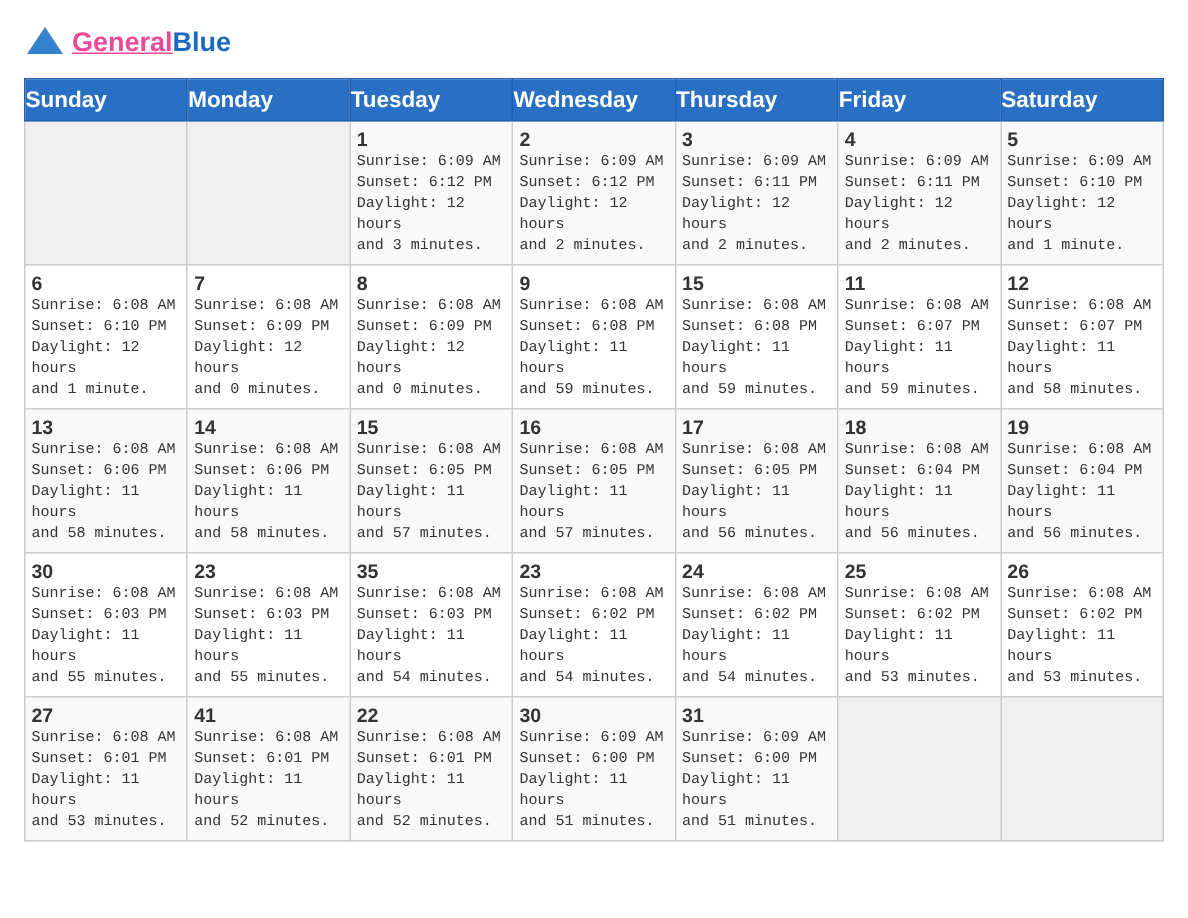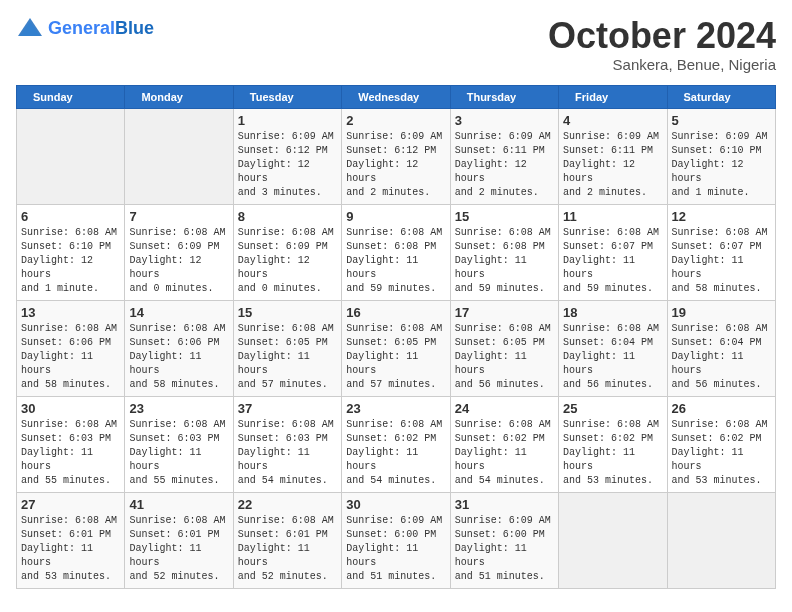--- a/index.html
+++ b/index.html
@@ -17,21 +17,22 @@
       margin-bottom: 12px;
     }
     .logo {
       display: flex;
       align-items: center;
       gap: 4px;
     }
     .logo-text-general {
       font-size: 18px;
       font-weight: bold;
-      color: #3b82f6;
+      color: #ec4899;
+      text-decoration: underline;
     }
     .logo-text-blue {
       font-size: 18px;
       font-weight: bold;
       color: #1a6bbf;
     }
     .logo-icon {
       width: 28px;
       height: 24px;
     }
@@ -49,23 +50,23 @@
       color: #555;
     }
     table {
       width: 100%;
       border-collapse: collapse;
       table-layout: fixed;
     }
     thead tr th {
       background-color: #2970c4;
       color: #fff;
-      font-size: 11px;
-      font-weight: bold;
-      padding: 5px 16px;
+      font-size: 15px;
+      font-weight: bold;
+      padding: 5px 0;
       text-align: left;
       border: 1px solid #2060b0;
     }
     tbody tr td {
       border: 1px solid #ccc;
       vertical-align: top;
       padding: 4px 4px 4px 4px;
       font-size: 10.5px;
       color: #333;
       height: 78px;
@@ -100,24 +101,20 @@
 <div class="header">
   <div class="logo">
     <svg class="logo-icon" viewBox="0 0 28 24" xmlns="http://www.w3.org/2000/svg">
       <polygon points="14,2 26,20 2,20" fill="#1a6bbf" opacity="0.85"></polygon>
       <polygon points="14,6 24,20 4,20" fill="#2a7fd4" opacity="0.5"></polygon>
     </svg>
     <div>
       <span class="logo-text-general">General</span><span class="logo-text-blue">Blue</span>
     </div>
   </div>
-  <div class="title-block">
-    <div class="month-title">October 2024</div>
-    <div class="subtitle">Sankera, Benue, Nigeria</div>
-  </div>
 </div>
 
 <table>
   <thead>
     <tr>
     <th>Sunday</th>
         <th>Monday</th>
         <th>Tuesday</th>
         <th>Wednesday</th>
         <th>Thursday</th>
@@ -276,21 +273,21 @@
 and 55 minutes.</div>
         </td>
         <td>
           <span class="day-number">23</span>
           <div class="day-content" style="white-space: pre-line;">Sunrise: 6:08 AM
 Sunset: 6:03 PM
 Daylight: 11 hours
 and 55 minutes.</div>
         </td>
         <td>
-          <span class="day-number">37</span>
+          <span class="day-number">35</span>
           <div class="day-content" style="white-space: pre-line;">Sunrise: 6:08 AM
 Sunset: 6:03 PM
 Daylight: 11 hours
 and 54 minutes.</div>
         </td>
         <td>
           <span class="day-number">23</span>
           <div class="day-content" style="white-space: pre-line;">Sunrise: 6:08 AM
 Sunset: 6:02 PM
 Daylight: 11 hours

